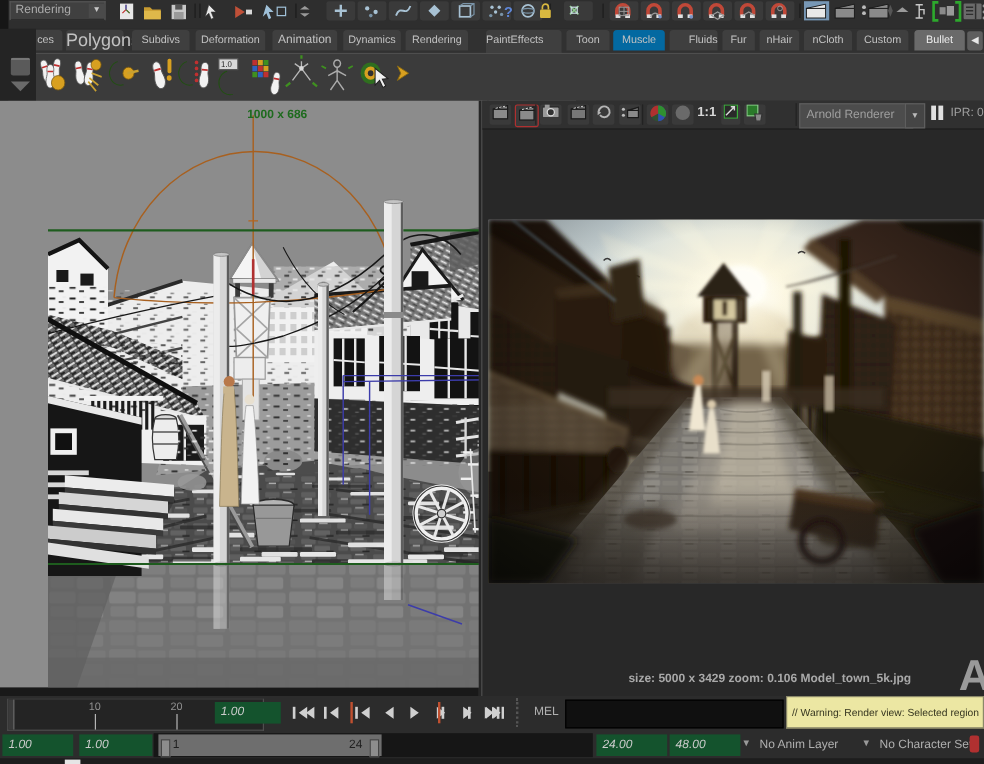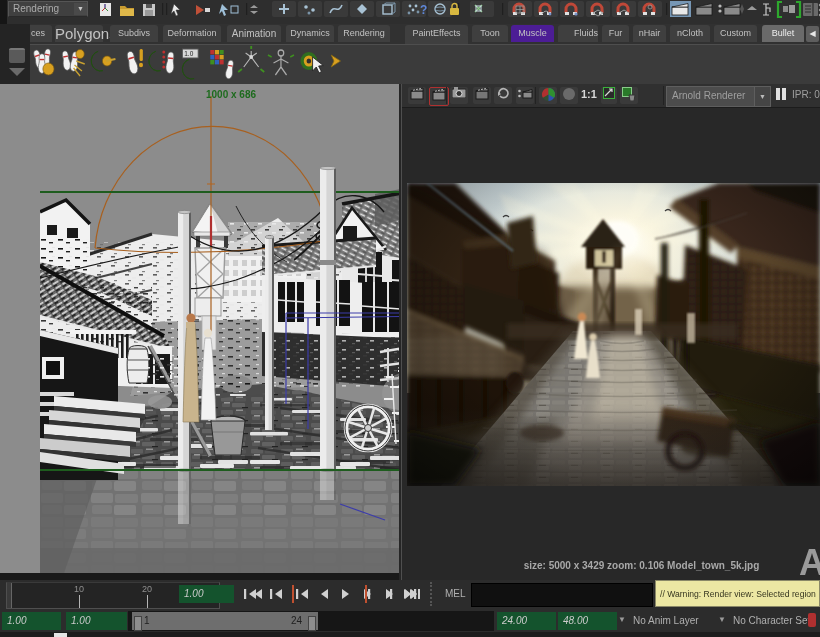--- a/index.html
+++ b/index.html
@@ -127,23 +127,23 @@
 
 <div class="abs" style="left:7px;top:24px;width:813px;height:20px;background:#313131;"></div>
 <div id="tabs">
     <div style="position: absolute; left: 24px; top: 25px; width: 28px; height: 17px; background: rgb(63, 63, 63); border-radius: 3px 3px 0px 0px; color: rgb(194, 194, 194); font-size: 9px; text-align: center; line-height: 17px;">ces</div>
     <div style="position: absolute; left: 55px; top: 25px; width: 48px; height: 17px; background: rgb(63, 63, 63); border-radius: 3px 3px 0px 0px; color: rgb(194, 194, 194); font-size: 15px; text-align: center; line-height: 17px;">Polygons</div>
     <div style="position: absolute; left: 110px; top: 25px; width: 48px; height: 17px; background: rgb(63, 63, 63); border-radius: 3px 3px 0px 0px; color: rgb(194, 194, 194); font-size: 9px; text-align: center; line-height: 17px;">Subdivs</div>
     <div style="position: absolute; left: 163px; top: 25px; width: 58px; height: 17px; background: rgb(63, 63, 63); border-radius: 3px 3px 0px 0px; color: rgb(194, 194, 194); font-size: 9px; text-align: center; line-height: 17px;">Deformation</div>
     <div style="position: absolute; left: 227px; top: 25px; width: 54px; height: 17px; background: rgb(63, 63, 63); border-radius: 3px 3px 0px 0px; color: rgb(194, 194, 194); font-size: 10px; text-align: center; line-height: 17px;">Animation</div>
     <div style="position: absolute; left: 286px; top: 25px; width: 48px; height: 17px; background: rgb(63, 63, 63); border-radius: 3px 3px 0px 0px; color: rgb(194, 194, 194); font-size: 9px; text-align: center; line-height: 17px;">Dynamics</div>
     <div style="position: absolute; left: 338px; top: 25px; width: 52px; height: 17px; background: rgb(63, 63, 63); border-radius: 3px 3px 0px 0px; color: rgb(194, 194, 194); font-size: 9px; text-align: center; line-height: 17px;">Rendering</div>
-    <div style="position: absolute; left: 405px; top: 25px; width: 63px; height: 33px; background: rgb(63, 63, 63); border-radius: 3px 3px 0px 0px; color: rgb(194, 194, 194); font-size: 9px; text-align: center; line-height: 17px;">PaintEffects</div>
+    <div style="position: absolute; left: 405px; top: 25px; width: 63px; height: 33px; background: rgb(63, 63, 63); border-radius: 3px 3px 0px 0px; color: rgb(194, 194, 194); font-size: 9px; text-align: left; line-height: 17px;">PaintEffects</div>
     <div style="position: absolute; left: 472px; top: 25px; width: 36px; height: 17px; background: rgb(63, 63, 63); border-radius: 3px 3px 0px 0px; color: rgb(194, 194, 194); font-size: 9px; text-align: center; line-height: 17px;">Toon</div>
-    <div style="position: absolute; left: 511px; top: 25px; width: 43px; height: 17px; background: #4c1d95; border-radius: 3px 3px 0px 0px; color: rgb(194, 194, 194); font-size: 9px; text-align: center; line-height: 17px;">Muscle</div>
+    <div style="position: absolute; left: 511px; top: 25px; width: 43px; height: 17px; background: #0369a1; border-radius: 3px 3px 0px 0px; color: rgb(194, 194, 194); font-size: 9px; text-align: center; line-height: 17px;">Muscle</div>
     <div style="position: absolute; left: 558px; top: 25px; width: 40px; height: 17px; background: rgb(63, 63, 63); border-radius: 3px 3px 0px 0px; color: rgb(194, 194, 194); font-size: 9px; text-align: right; line-height: 17px;">Fluids</div>
     <div style="position: absolute; left: 602px; top: 25px; width: 27px; height: 17px; background: rgb(63, 63, 63); border-radius: 3px 3px 0px 0px; color: rgb(194, 194, 194); font-size: 9px; text-align: center; line-height: 17px;">Fur</div>
     <div style="position: absolute; left: 633px; top: 25px; width: 33px; height: 17px; background: rgb(63, 63, 63); border-radius: 3px 3px 0px 0px; color: rgb(194, 194, 194); font-size: 9px; text-align: center; line-height: 17px;">nHair</div>
     <div style="position: absolute; left: 670px; top: 25px; width: 40px; height: 17px; background: rgb(63, 63, 63); border-radius: 3px 3px 0px 0px; color: rgb(194, 194, 194); font-size: 9px; text-align: center; line-height: 17px;">nCloth</div>
     <div style="position: absolute; left: 714px; top: 25px; width: 43px; height: 17px; background: rgb(63, 63, 63); border-radius: 3px 3px 0px 0px; color: rgb(194, 194, 194); font-size: 9px; text-align: center; line-height: 17px;">Custom</div>
     <div style="position: absolute; left: 762px; top: 25px; width: 42px; height: 17px; background: rgb(106, 106, 106); border-radius: 3px 3px 0px 0px; color: rgb(238, 238, 238); font-size: 9px; text-align: center; line-height: 17px;">Bullet</div>
   </div>
 <div class="abs" style="left:806px;top:26px;width:13px;height:16px;background:#5e5e5e;border-radius:2px;color:#e8e8e8;font-size:8px;text-align:center;line-height:16px;">◀</div>
 
 <div class="abs" style="left:7px;top:44px;width:813px;height:40px;background:#3b3b3b;border-top:1px solid #4e4e4e;"></div>

